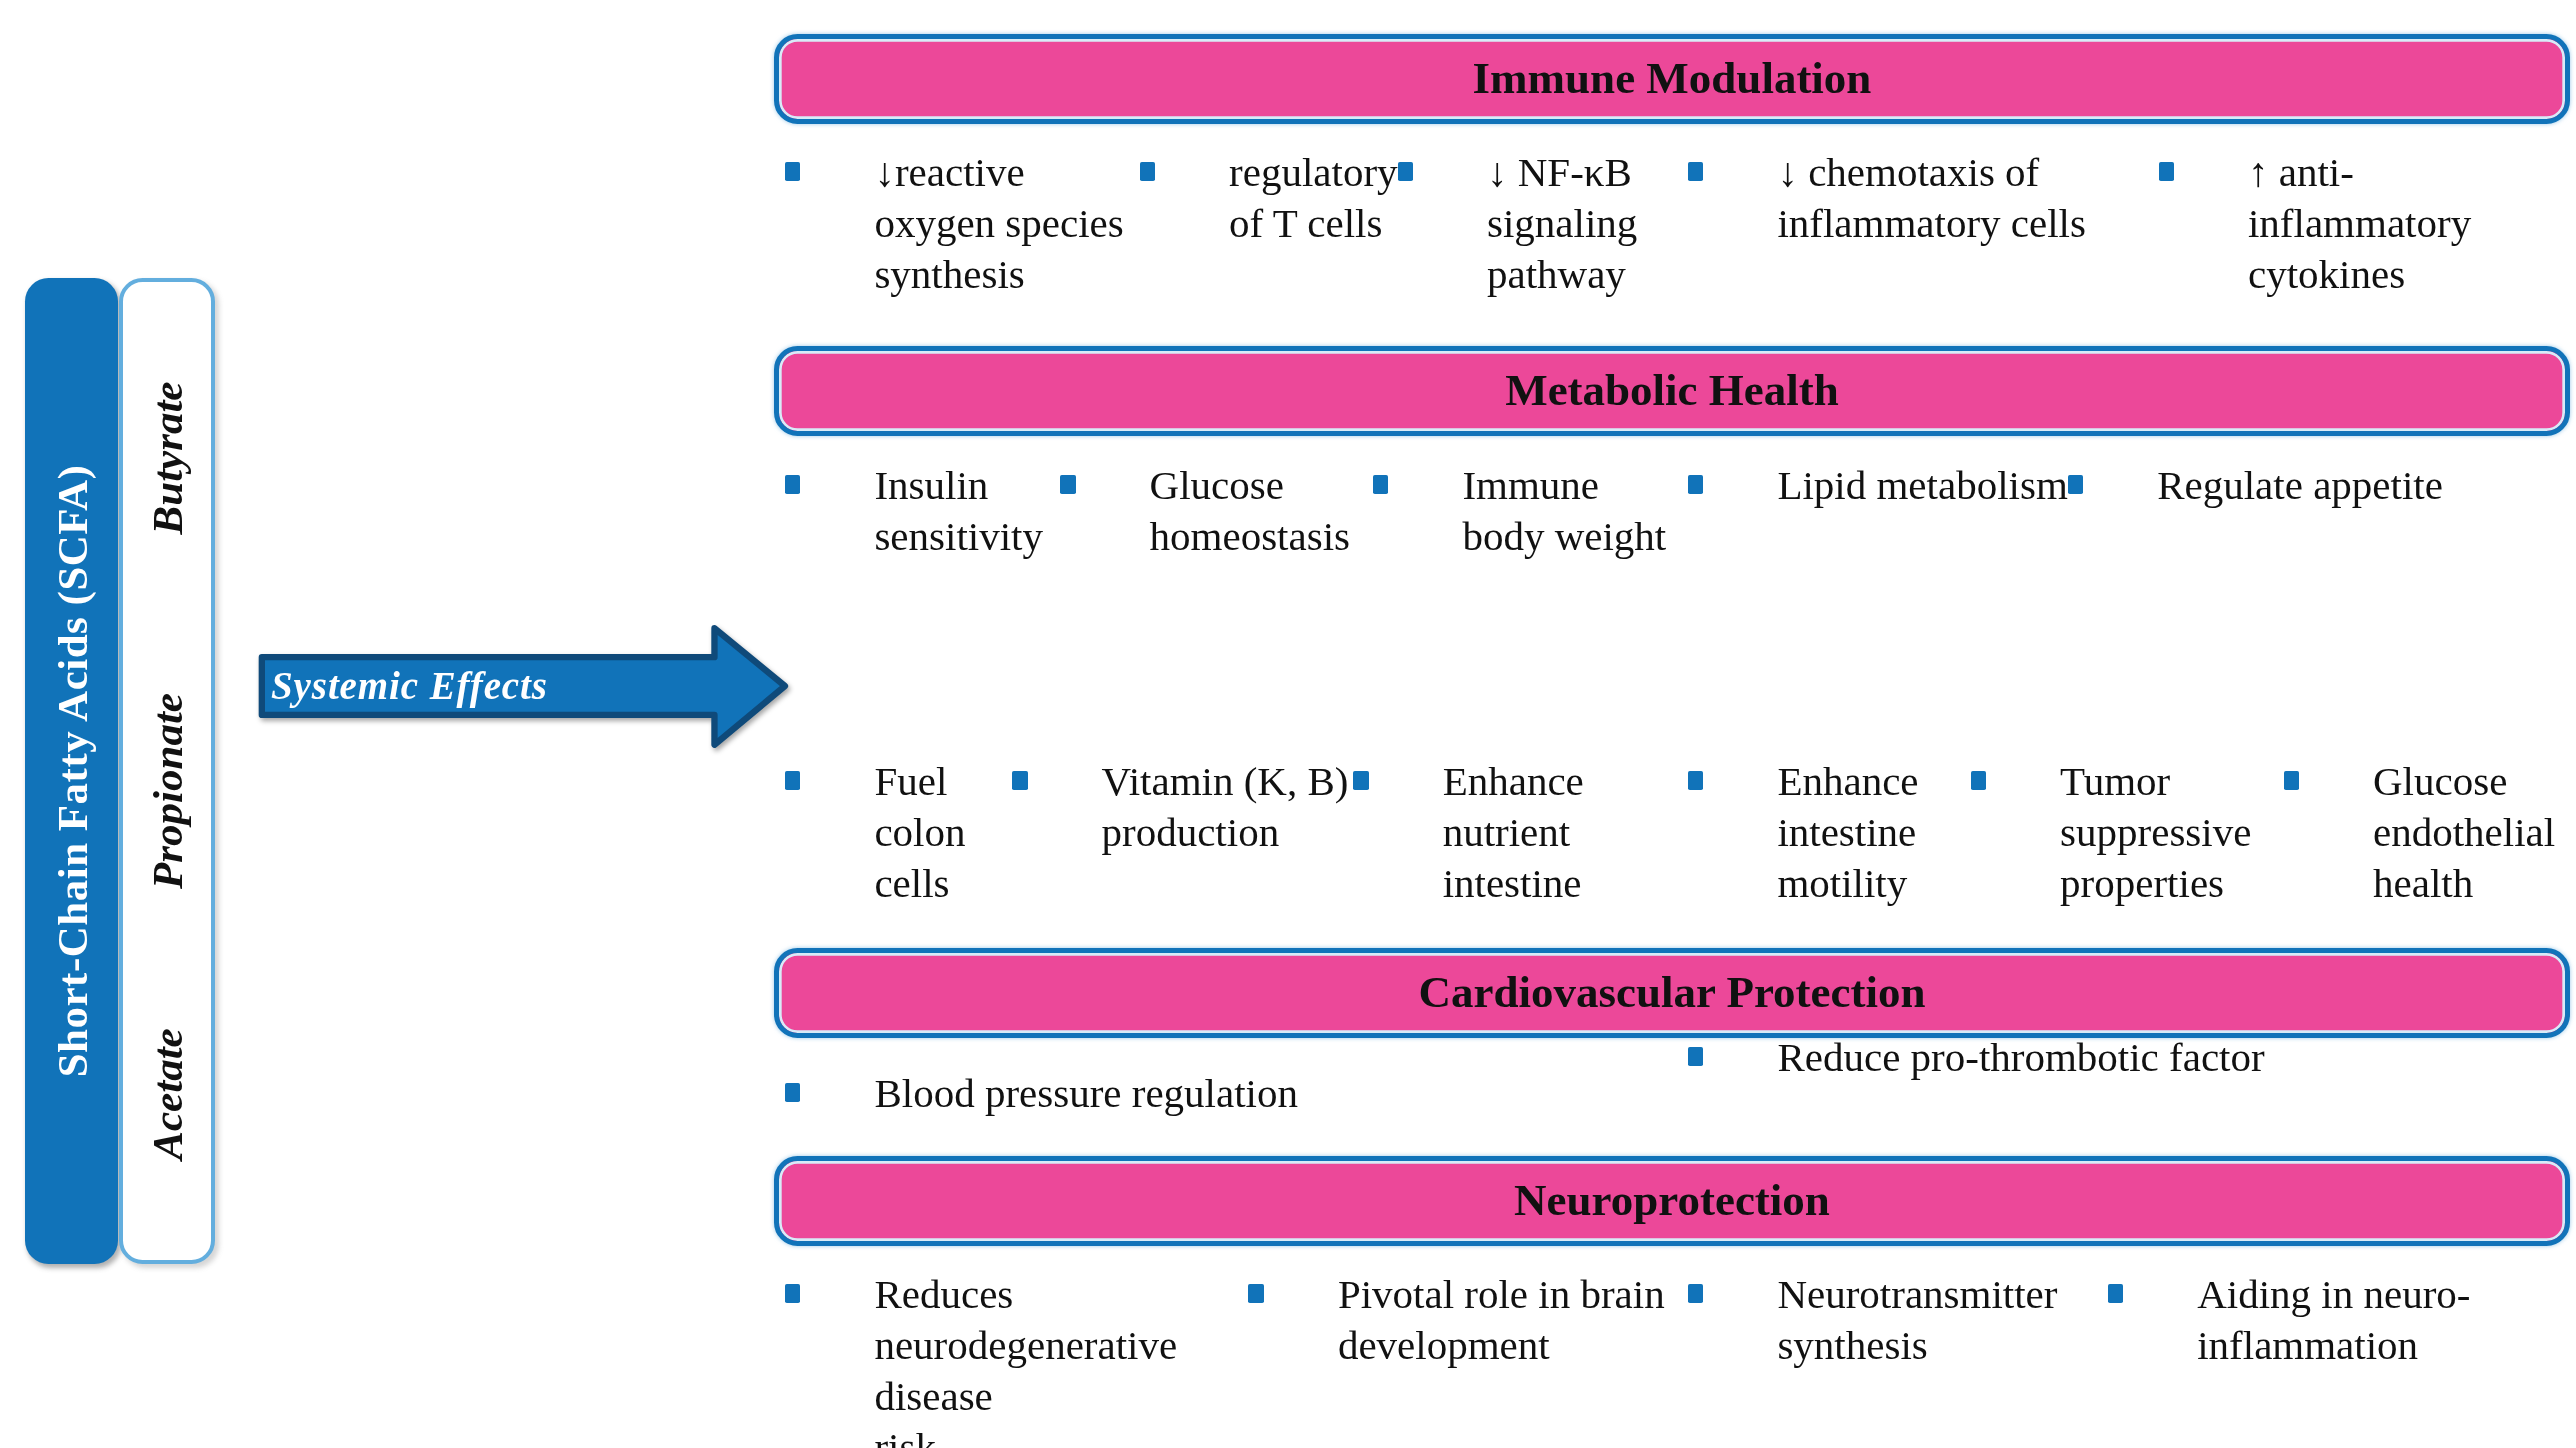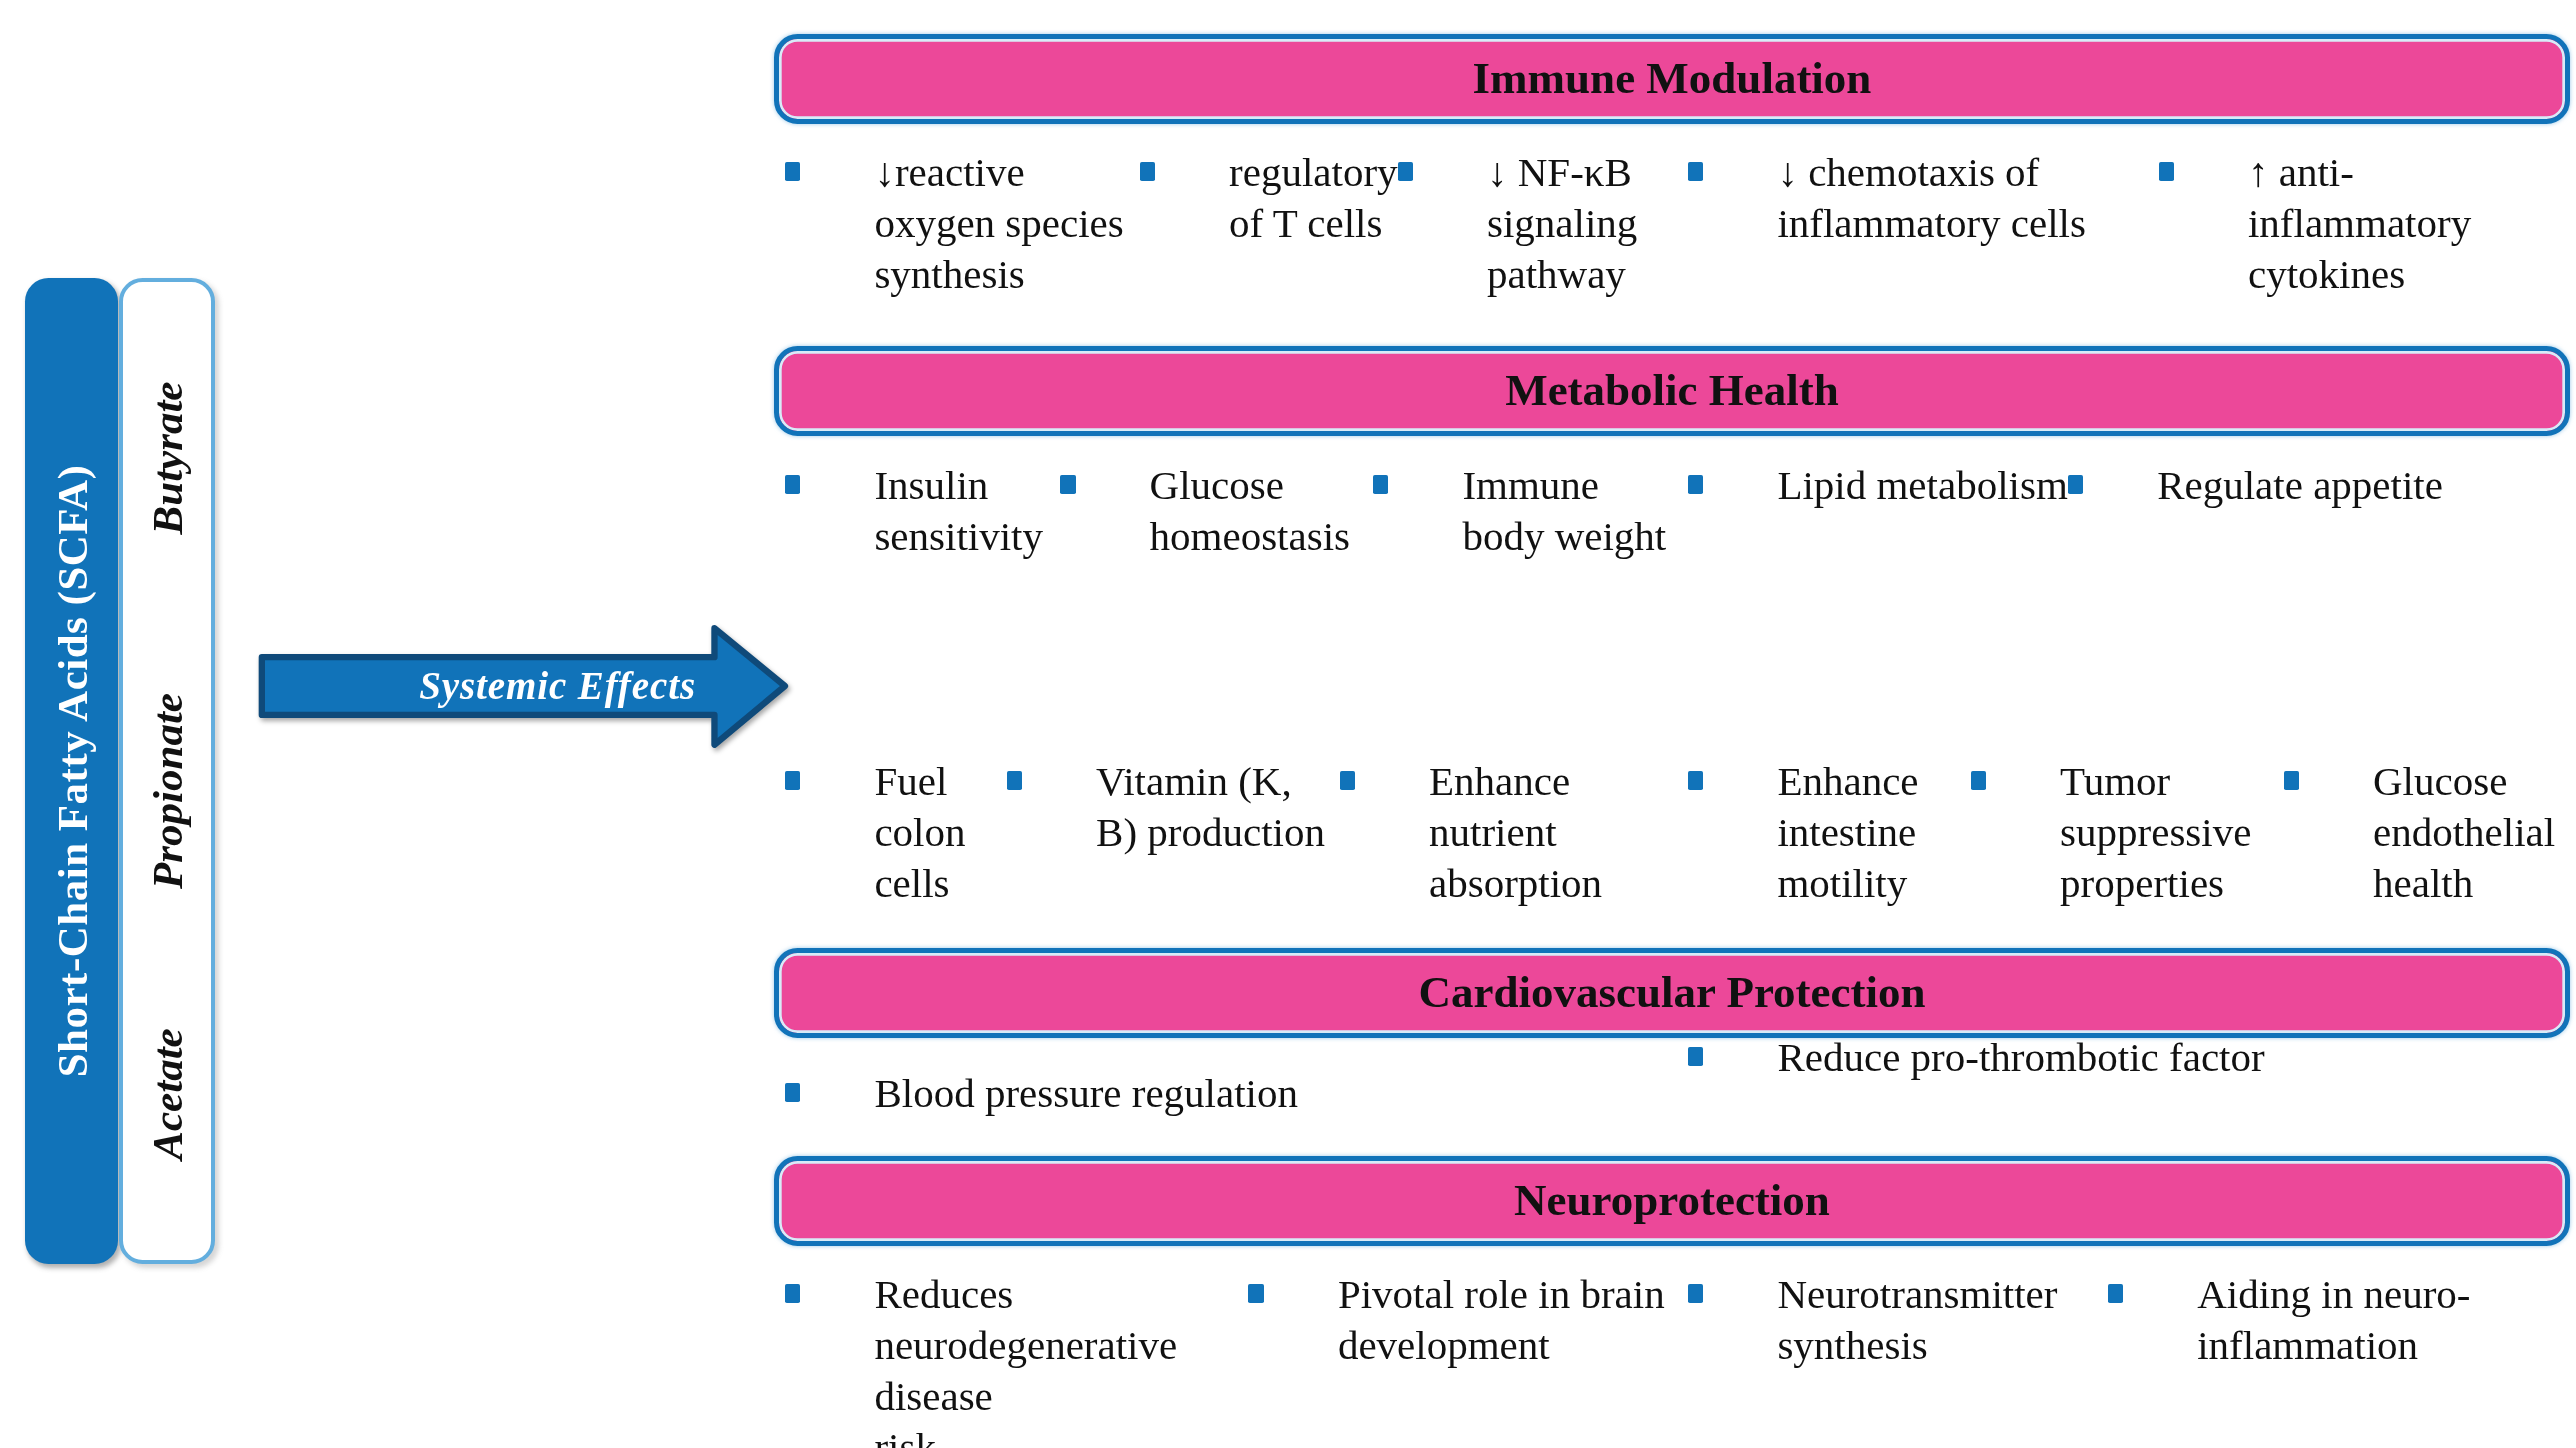--- a/index.html
+++ b/index.html
@@ -38,21 +38,21 @@
     font-size:43px;font-weight:bold;font-style:italic;color:#111111;
   }
 
   
   .arrow-svg{
     position:absolute;left:258px;top:621px;width:538px;height:131px;
     filter:drop-shadow(2.7px 3.6px 2.7px rgba(0,0,0,.35));
   }
   .arrow-label{
     position:absolute;left:271px;top:660px;width:425px;height:51px;
-    line-height:51px;text-align:right;
+    line-height:51px;text-align:left;
     font-size:39px;font-weight:bold;font-style:italic;color:#ffffff;
     letter-spacing:0.9px;
   }
 
   
   .hdr{
     position:absolute;left:774px;width:1796px;height:90px;
     background:#ec4899;
     border:5.4px solid #1173b9;border-radius:23.5px;
     box-sizing:border-box;
@@ -159,21 +159,21 @@
     <div class="li">
         <span class="bullet"></span>
         <span class="txt">Fuel colon cells</span>
       </div>
     <div class="li">
         <span class="bullet"></span>
         <span class="txt">Vitamin (K, B) production</span>
       </div>
     <div class="li">
         <span class="bullet"></span>
-        <span class="txt">Enhance nutrient absorption</span>
+        <span class="txt">Enhance nutrient intestine</span>
       </div>
   </div>
   <div class="col col-right" style="top:756px">
     <div class="li">
         <span class="bullet"></span>
         <span class="txt">Enhance intestine motility</span>
       </div>
     <div class="li">
         <span class="bullet"></span>
         <span class="txt">Tumor suppressive properties</span>

